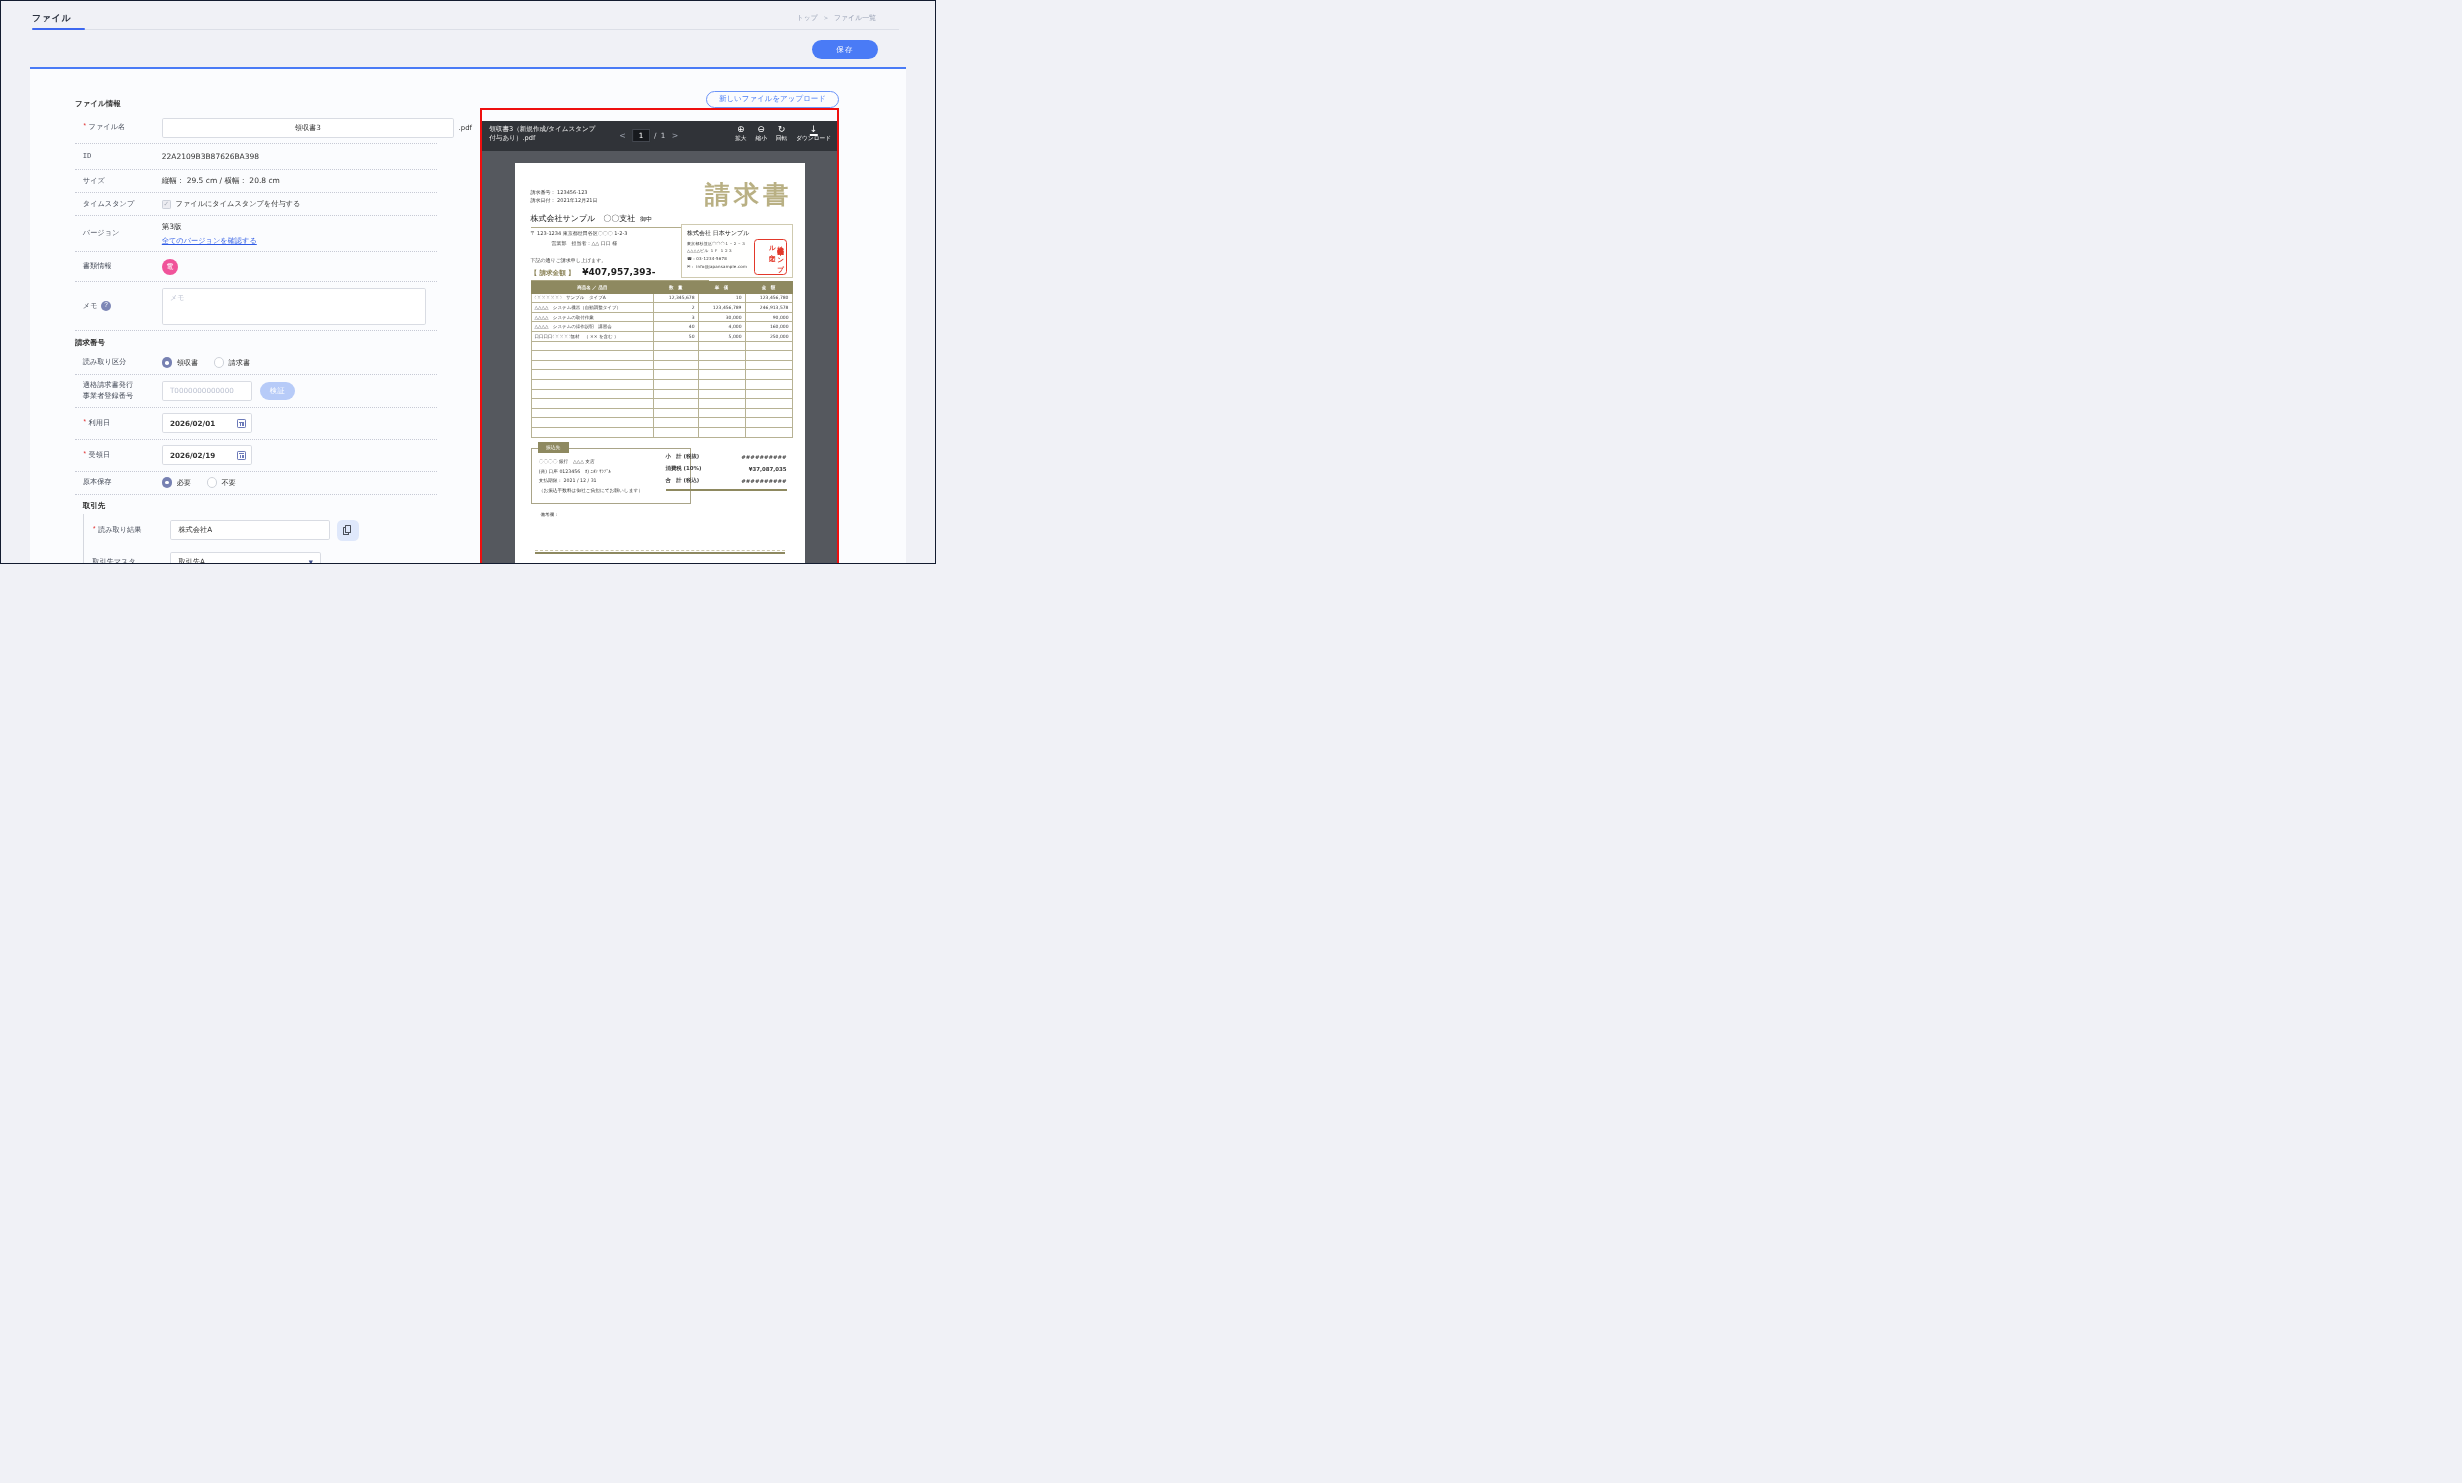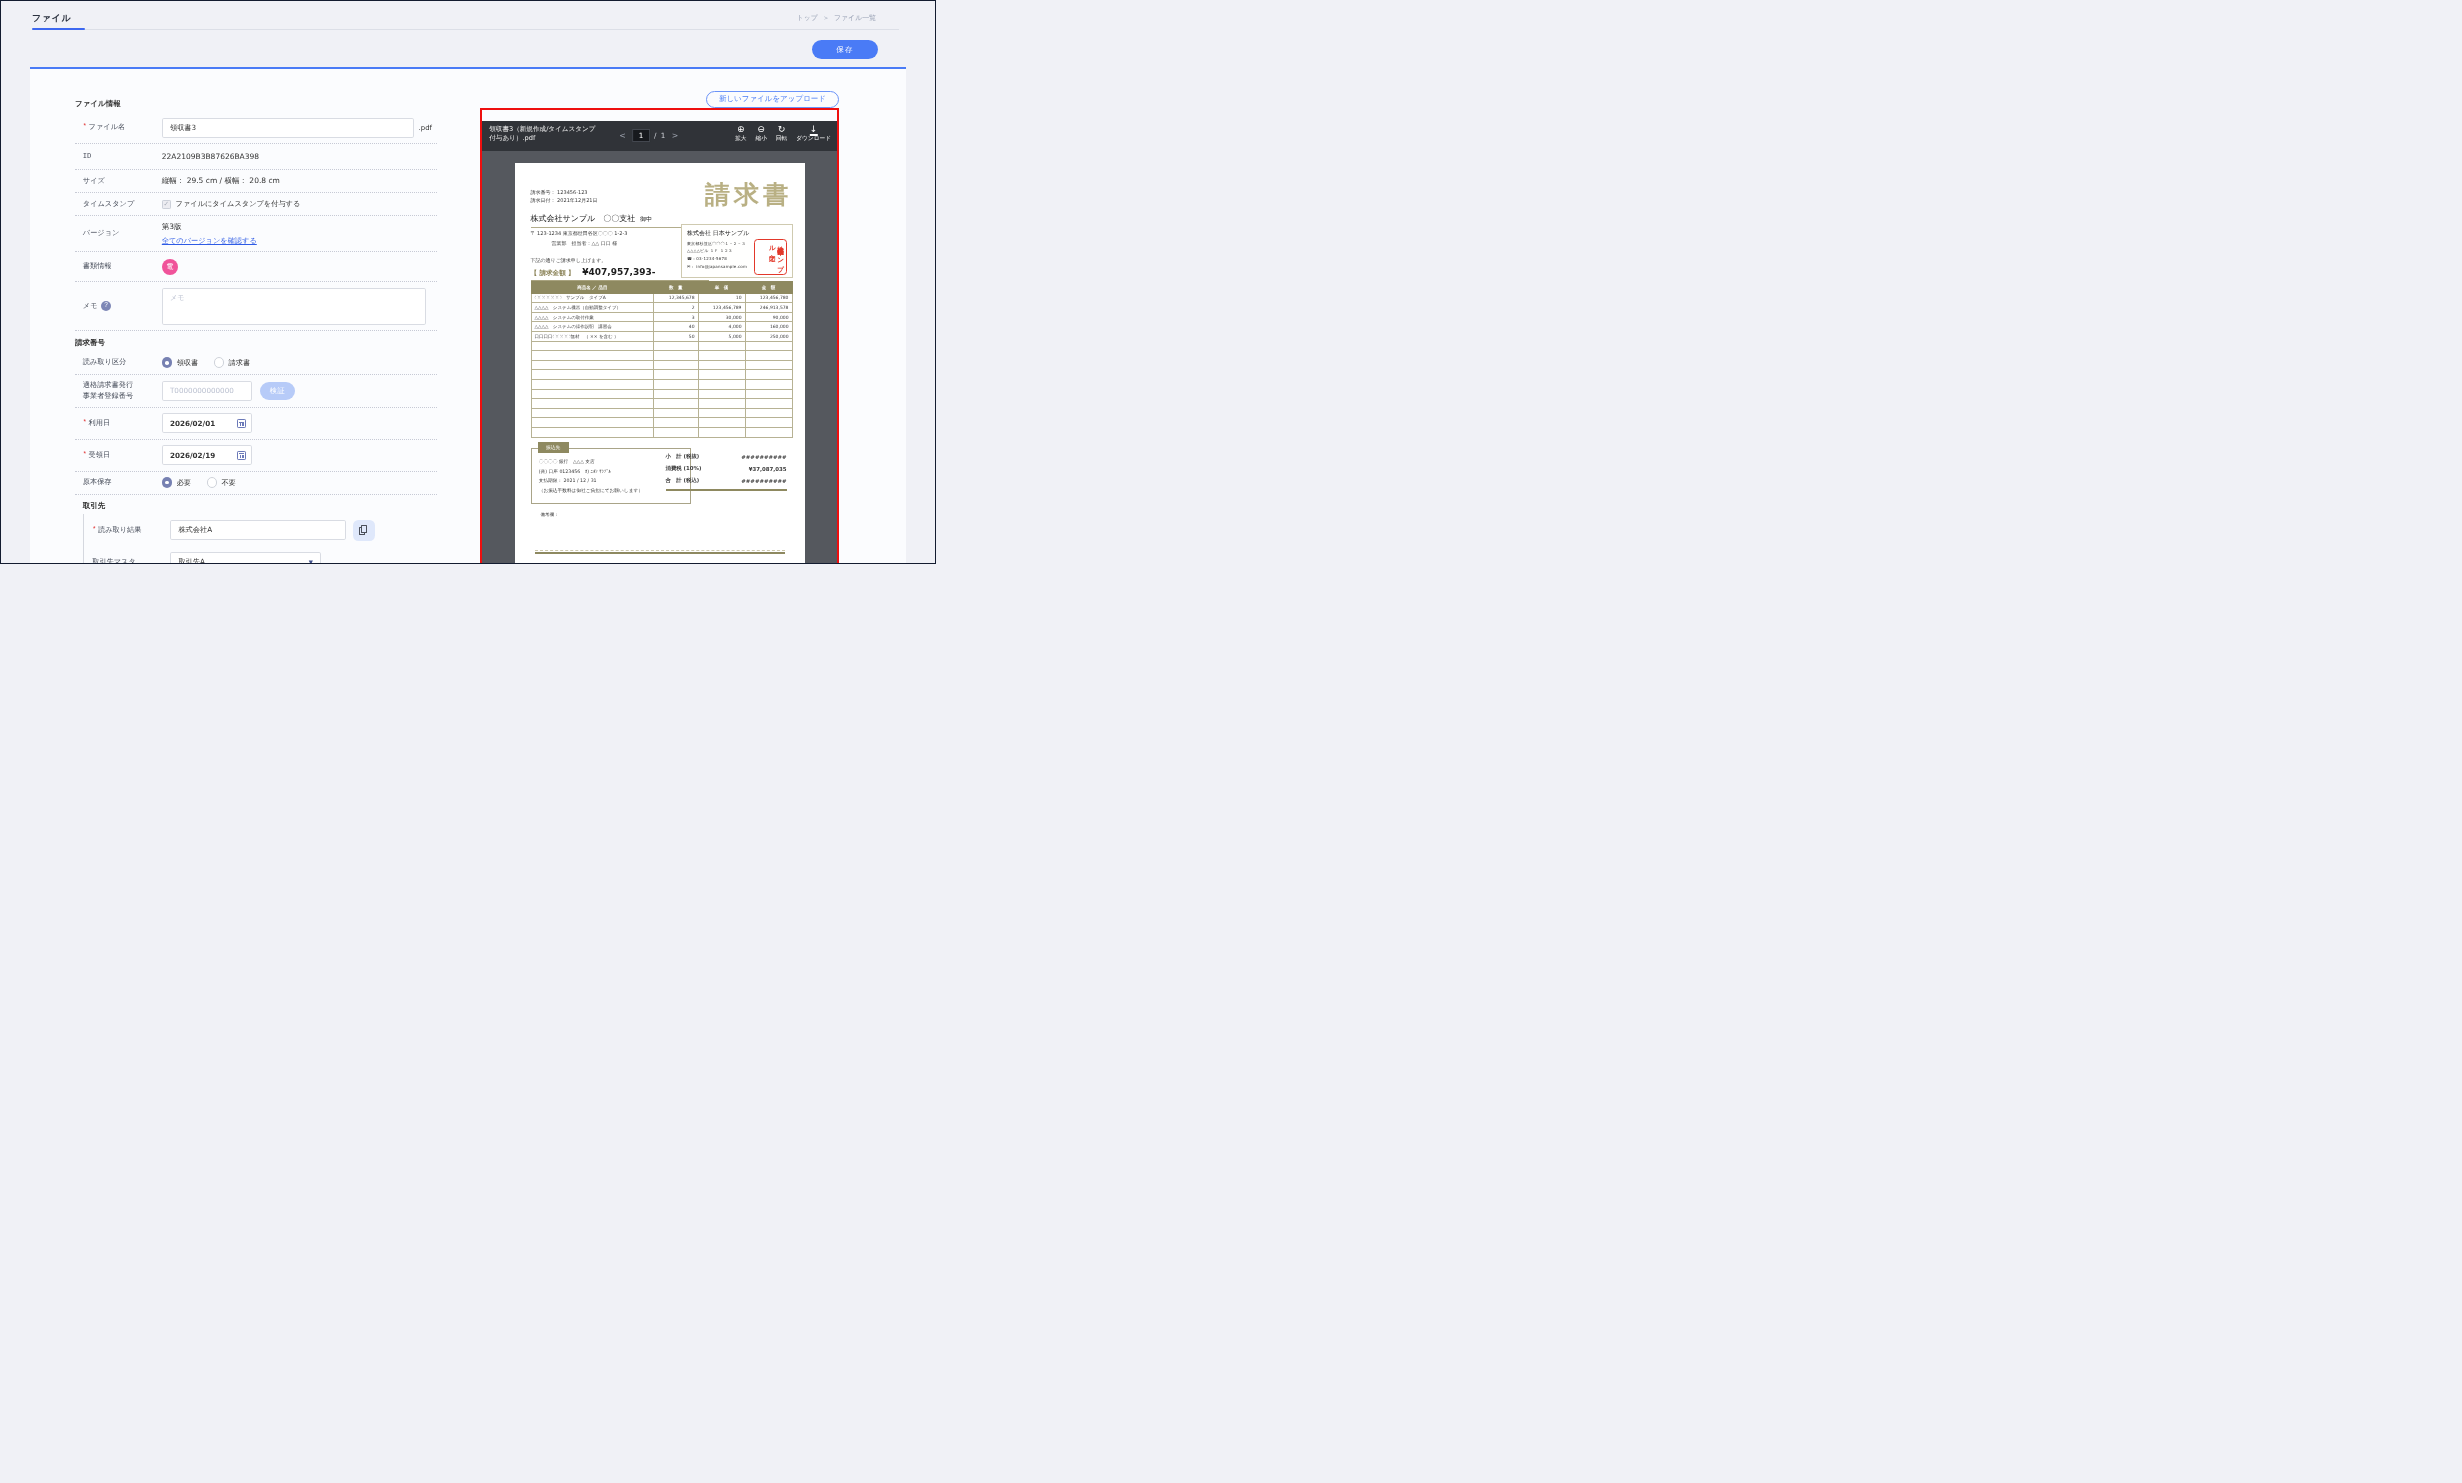--- a/index.html
+++ b/index.html
@@ -139,21 +139,21 @@
 </div>
 
 <div class="panel">
 
   <div class="form">
     <div class="sec-h">ファイル情報</div>
 
     <div class="row sep">
       <div class="lbl req">ファイル名</div>
       <div class="fld">
-        <input class="tin" style="width: 252px;" value="領収書3">
+        <input class="tin" style="width: 292px; text-align: center;" value="領収書3">
         <span class="suffix">.pdf</span>
       </div>
     </div>
 
     <div class="row sep" style="min-height:26px">
       <div class="lbl">ID</div>
       <div class="fld">
           <span class="value">22A2109B3B87626BA398</span>
         </div>
     </div>
@@ -258,21 +258,21 @@
         </span>
       </div>
     </div>
 
     <div class="sec-h" style="margin-top:6px; padding-left:7.8px">取引先</div>
 
     <div class="nested">
       <div class="row" style="min-height:31px">
         <div class="lbl req">読み取り結果</div>
         <div class="fld">
-          <input class="tin" style="width: 176px;" value="株式会社A">
+          <input class="tin" style="width: 160px;" value="株式会社A">
           <button class="copy-btn">
               <i></i>
               <i></i>
             </button>
         </div>
       </div>
       <div class="row" style="min-height:29px">
         <div class="lbl">取引先マスタ</div>
         <div class="fld">
           <span class="sel">

